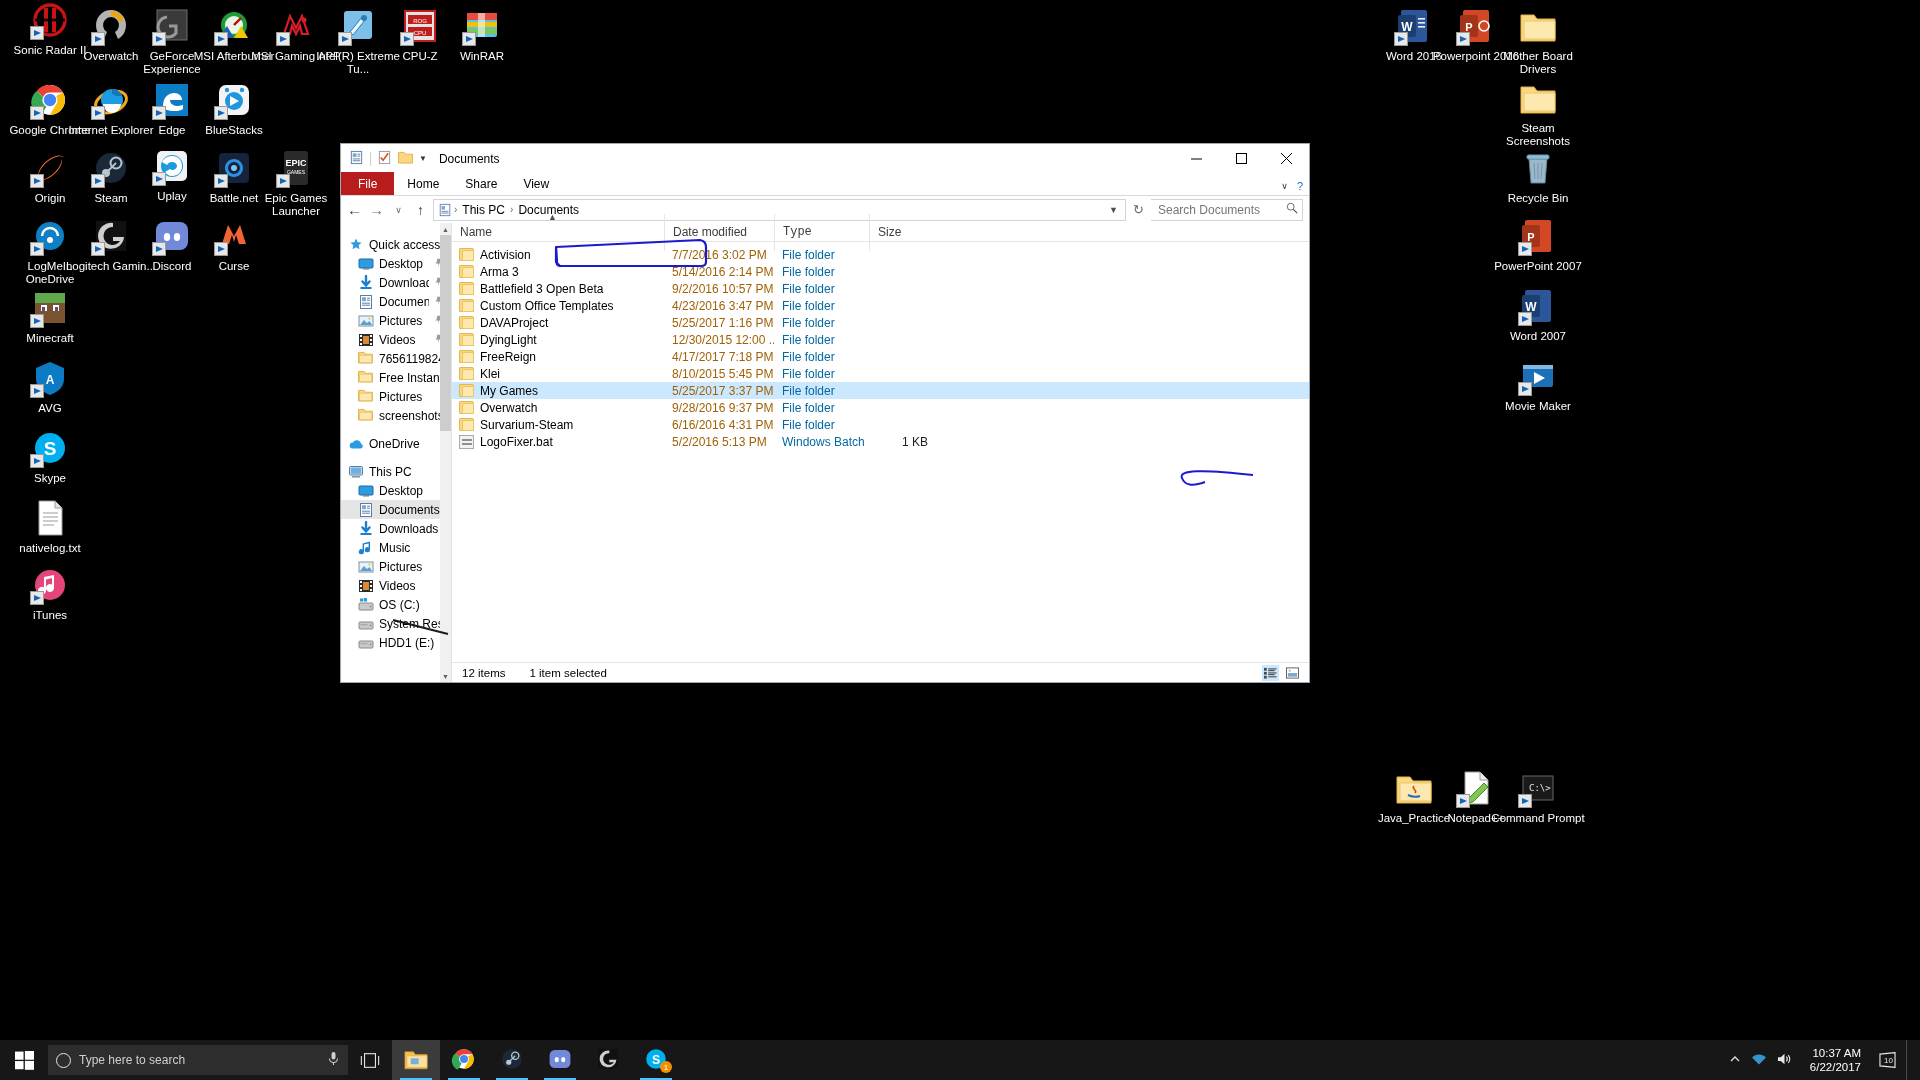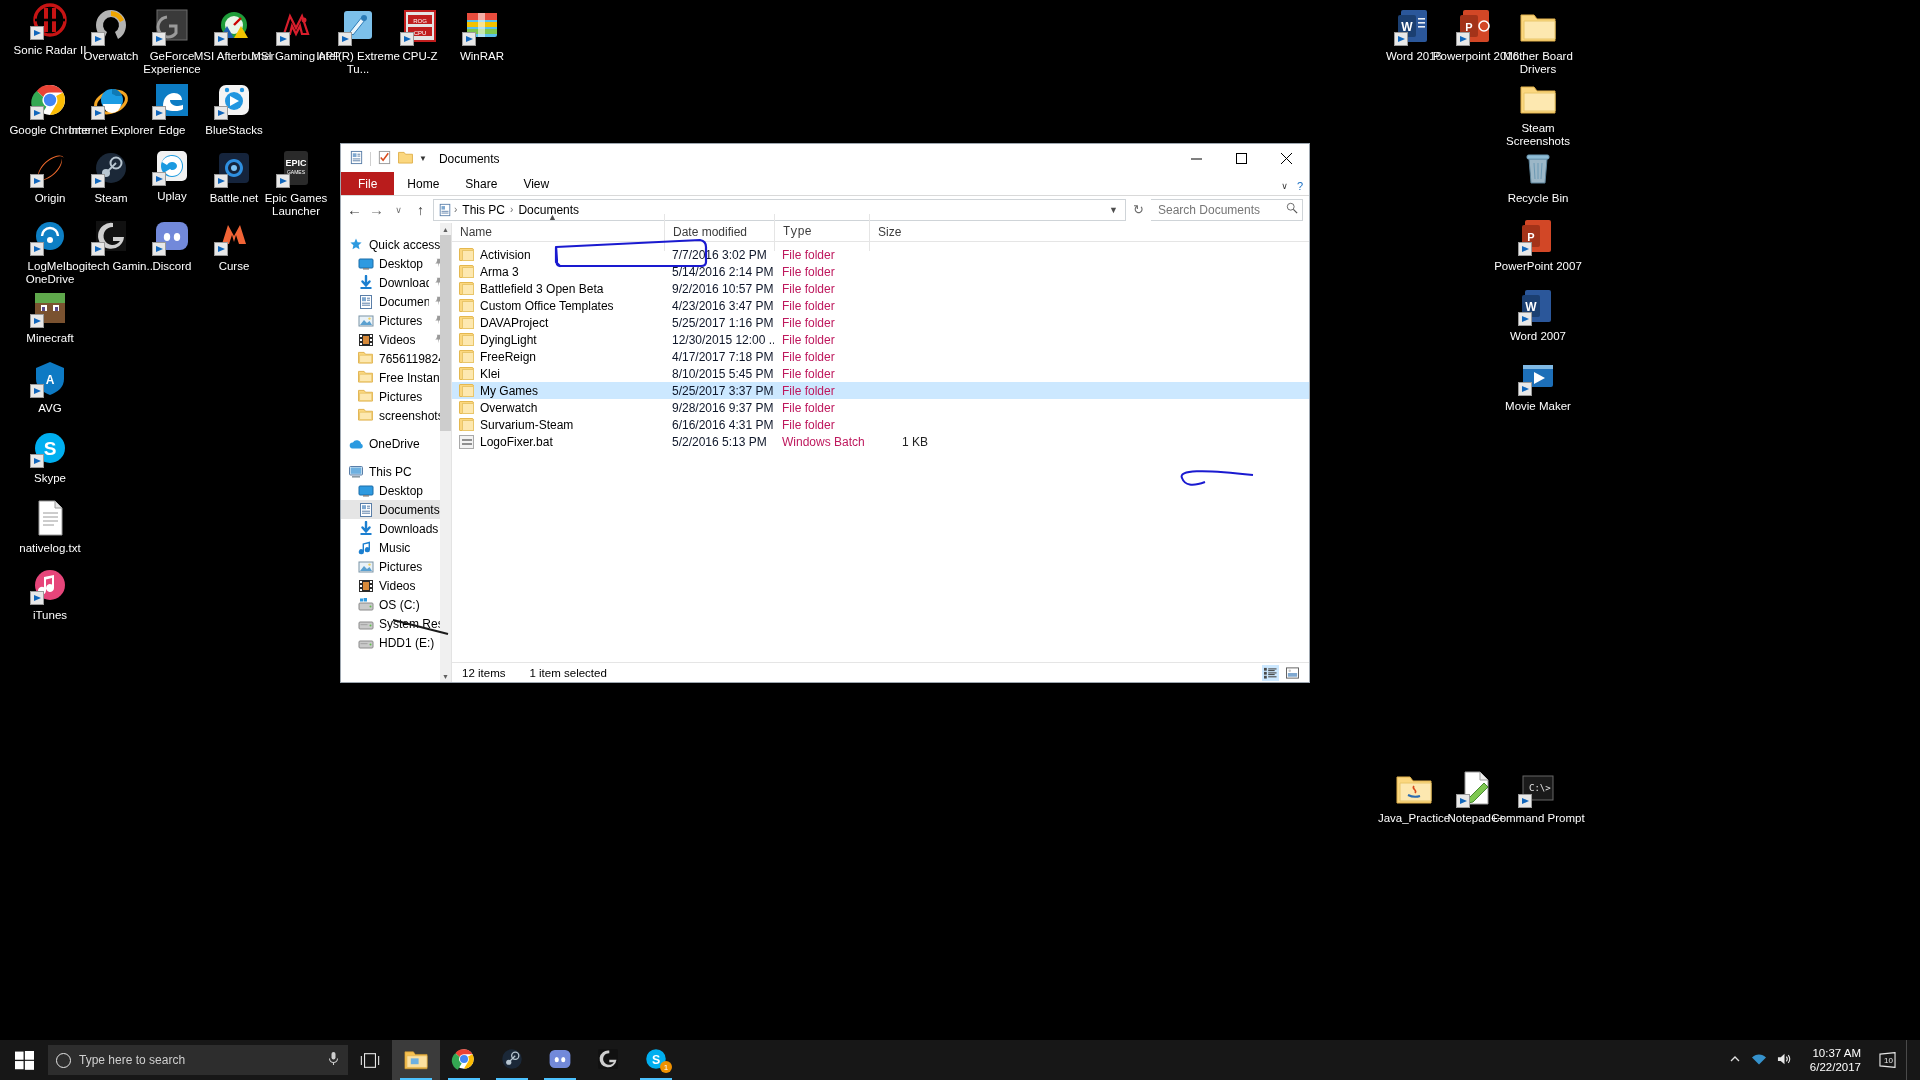--- a/index.html
+++ b/index.html
@@ -160,22 +160,22 @@
   .ch.date { width:110px; flex:0 0 110px; }
   .ch.type { width:95px; flex:0 0 95px;font-family:Liberation Mono, monospace; }
   .ch.size { width:65px; flex:0 0 65px; }
   .sortcaret { position:absolute; left:96px; top:-2px; color:#4d4d4d; font-size:9px; }
 
   .rows { flex:1 1 auto; overflow:hidden; padding-top:4px; }
   .frow { height:17px; display:flex; align-items:center; font-size:12px; color:#000; }
   .frow.sel { background:#cce8ff; }
   .fcell { padding-left:8px; overflow:hidden; white-space:nowrap; display:flex; align-items:center; }
   .fcell.name { width:212px; flex:0 0 212px; gap:6px; padding-left:7px; }
-  .fcell.date { width:110px; flex:0 0 110px; color:#0f172a; }
-  .fcell.type { width:95px; flex:0 0 95px; color:#be185d; }
+  .fcell.date { width:110px; flex:0 0 110px; color:#a16207; }
+  .fcell.type { width:95px; flex:0 0 95px; color:#0369a1; }
   .fcell.size { width:65px; flex:0 0 65px; color:#222; justify-content:flex-end; padding-right:6px; }
 
   .folder-ico { width:15px; height:13px; flex:0 0 15px; position:relative; }
   .folder-ico .back { position:absolute; left:0; top:0; width:15px; height:13px; background:#fbd77f; border:1px solid #e5b84f; border-radius:1px 2px 1px 1px; }
   .folder-ico .front { position:absolute; left:3px; top:2px; width:12px; height:11px; background:#fde8b0; border:1px solid #e9c66a; }
   .bat-ico { width:15px; height:14px; flex:0 0 15px; background:#f2f2f2; border:1px solid #a9a9a9; position:relative; }
   .bat-ico:after { content:""; position:absolute; left:2px; top:3px; width:10px; height:2px; background:#8f8f8f; box-shadow:0 4px 0 #8f8f8f; }
 
   .statusbar {
     height:20px; flex:0 0 auto;

